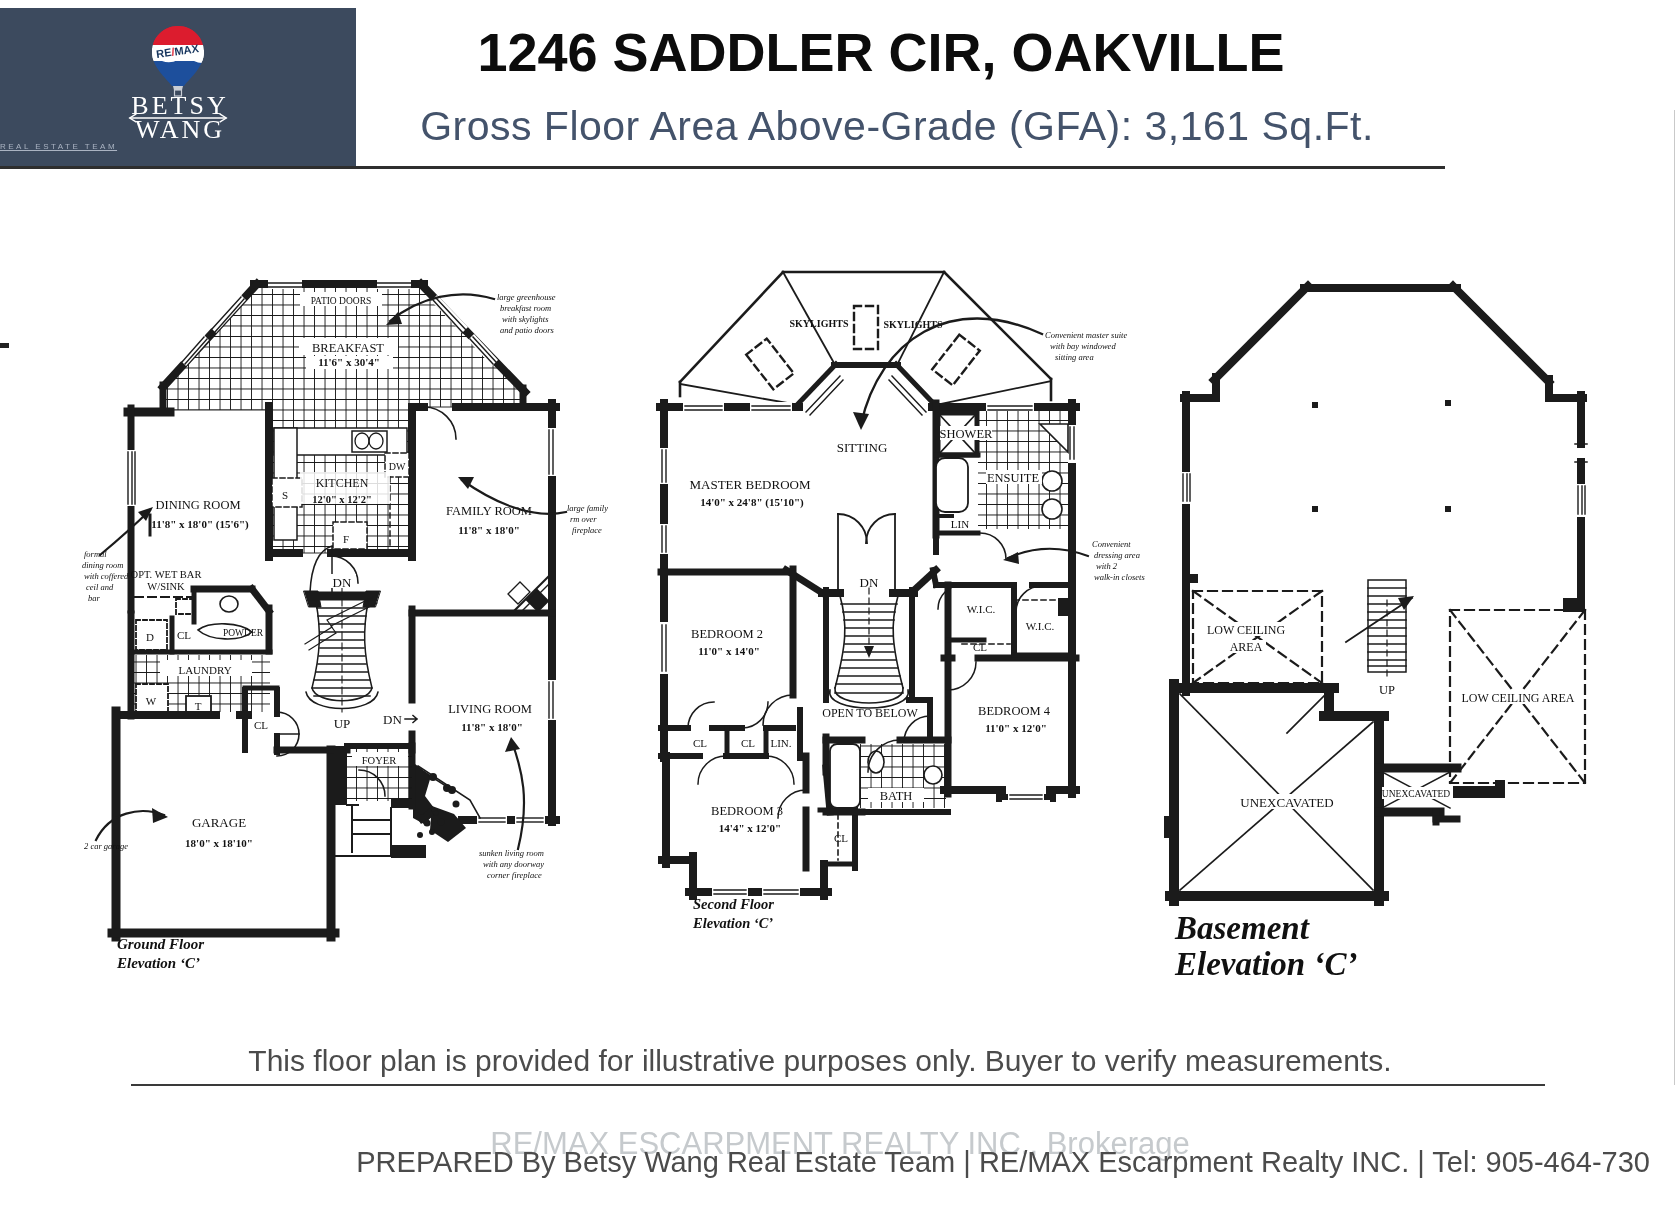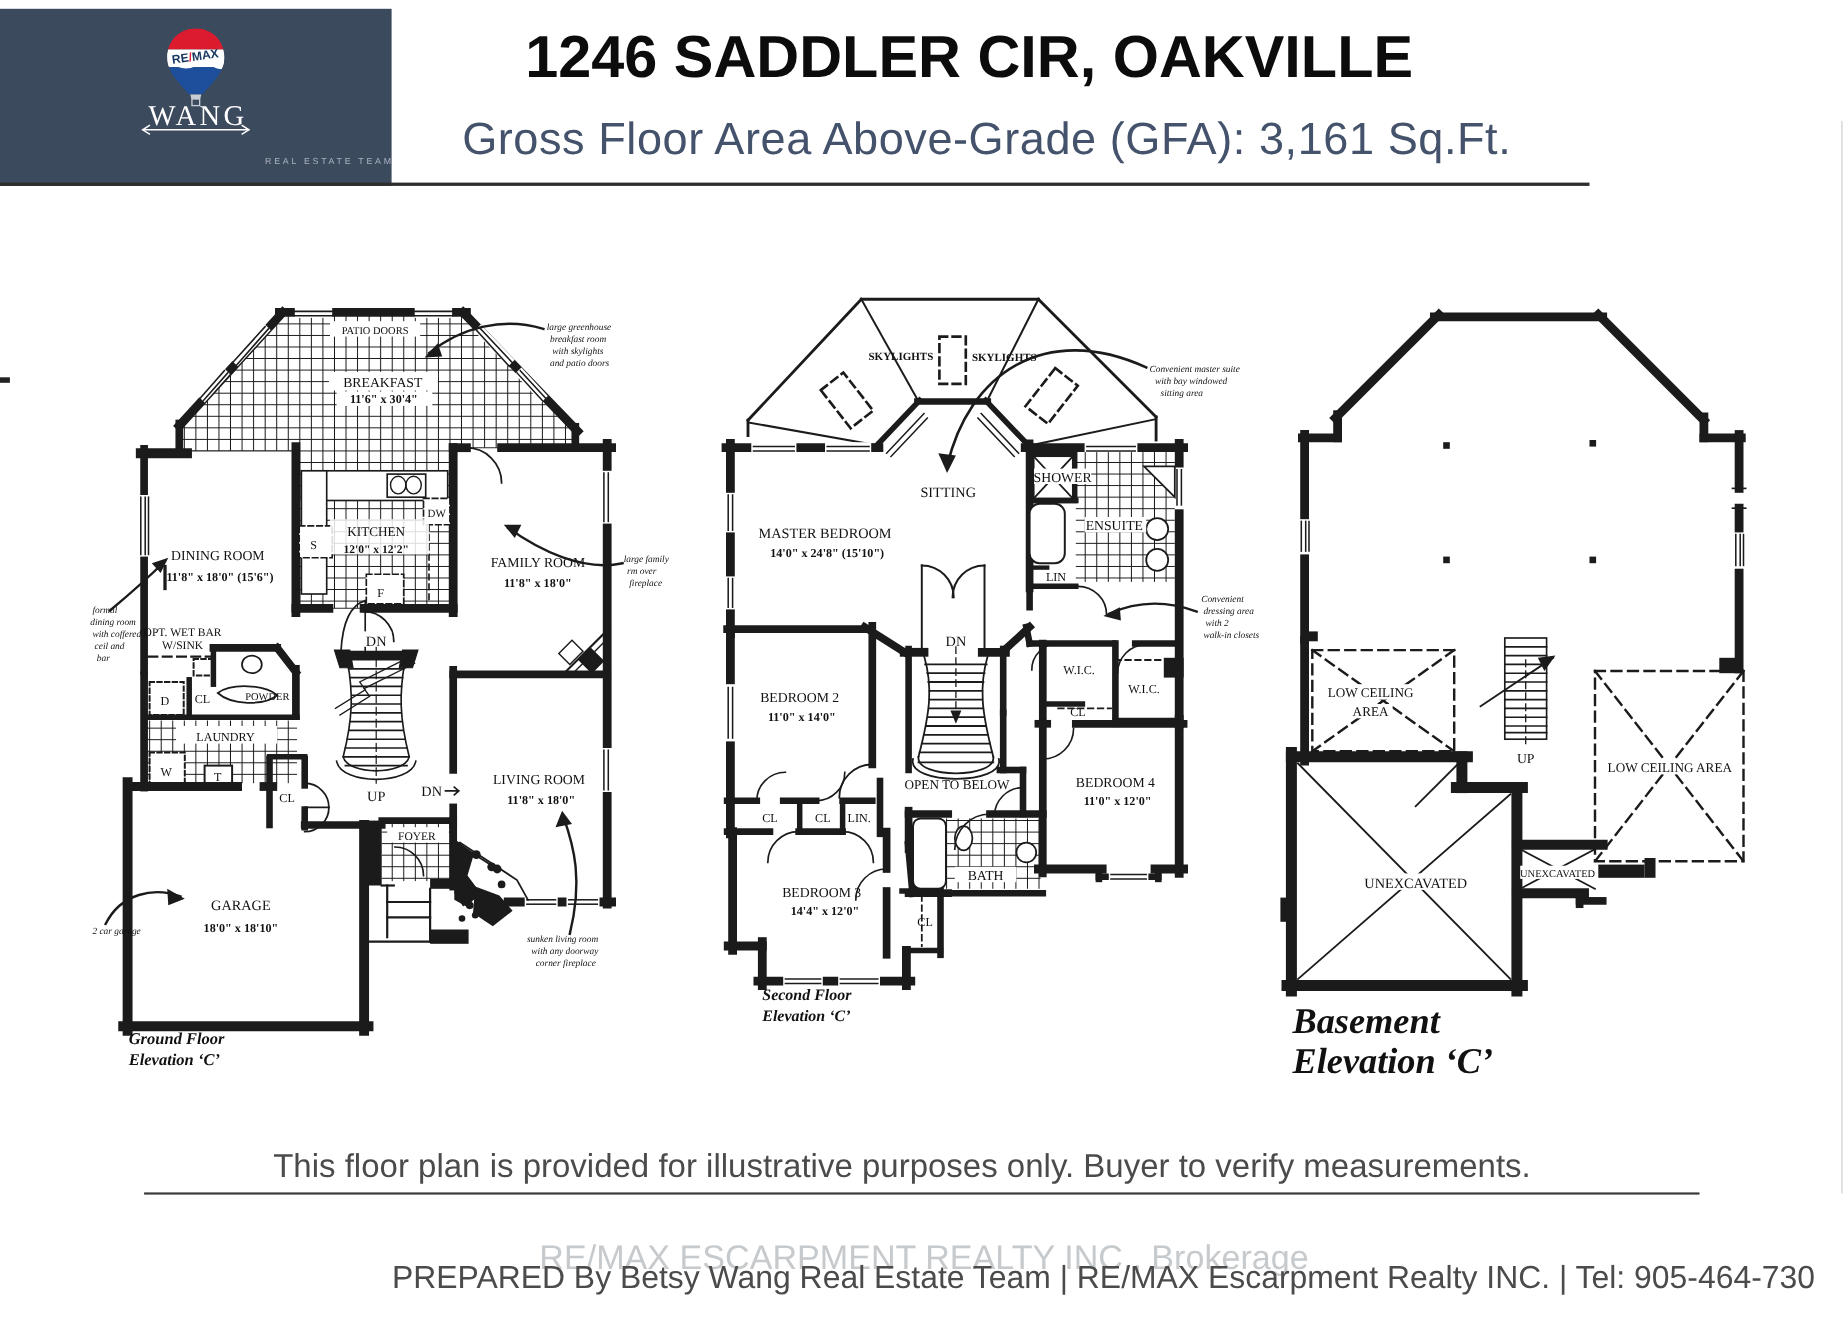--- a/index.html
+++ b/index.html
@@ -23,30 +23,31 @@
     <rect x="0" y="37" width="64" height="39" fill="#1d4f9c"></rect>
     <path d="M0 16 Q8 22 16 18 Q24 14 32 18 Q40 22 48 17 Q56 13 64 18 L64 0 L0 0 Z" fill="#dc1c2e"></path>
     <path d="M0 40 Q8 34 16 37 Q24 40 32 36 Q40 32 48 37 Q56 41 64 37 L64 23 Q56 28 48 25 Q40 22 32 26 Q24 30 16 26 Q8 22 0 26 Z" fill="#fff"></path>
   </g>
   <text x="32" y="31" text-anchor="middle" font-family="Liberation Sans,sans-serif" font-weight="bold" font-size="11" fill="#16355e" transform="rotate(-8 32 31)">RE<tspan fill="#dc1c2e">/</tspan>MAX</text>
   <path d="M27 62 L37 62 L36 66 L28 66 Z" fill="#c9ced6"></path>
   <rect x="28.5" y="66" width="7" height="6" fill="#3c4a5e" stroke="#c9ced6" stroke-width="1.2"></rect>
 </svg>
 
 <div class="abs" style="left:0;top:94px;width:360px;text-align:center;color:#fff;font-family:'Liberation Serif',serif;">
+  <div style="font-size:26px;letter-spacing:3px;line-height:24px;">BETSY</div>
   <div style="font-size:26px;letter-spacing:3px;line-height:24px;">WANG</div>
 </div>
 
 <svg class="abs" style="left:128px;top:111px;" width="100" height="14" viewBox="0 0 120 14">
   <line x1="2" y1="7" x2="118" y2="7" stroke="#fff" stroke-width="1.6"></line>
   <path d="M10 2 L2 7 L10 12" fill="none" stroke="#fff" stroke-width="1.6"></path>
   <path d="M110 2 L118 7 L110 12" fill="none" stroke="#fff" stroke-width="1.6"></path>
 </svg>
 
-<div class="abs" style="left:0;top:142px;width:358px;text-align:right;color:#aab3c2;font-size:8px;letter-spacing:2.5px;">REAL ESTATE TEAM</div>
+<div class="abs" style="left:0;top:142px;width:358px;text-align:left;color:#aab3c2;font-size:8px;letter-spacing:2.5px;text-decoration:underline;">REAL ESTATE TEAM</div>
 
 <div class="abs" style="left:0px;top:21px;width:1762px;text-align:center;font-size:54px;font-weight:bold;color:#0c0c0c;">1246 SADDLER CIR, OAKVILLE</div>
 
 <div class="abs" style="left:0px;top:103px;width:1794px;text-align:center;font-size:41px;color:#44536b;letter-spacing:0.5px;">Gross Floor Area Above-Grade (GFA): 3,161 Sq.Ft.</div>
 
 <div class="abs" style="left:0;top:166px;width:1445px;height:3px;background:#2e2e2e;"></div>
 
 <div class="abs" style="left:0;top:343px;width:9px;height:5px;background:#222;"></div>
 
 <div class="abs" style="left:1674px;top:110px;width:1px;height:975px;background:#c9c9c9;"></div>

